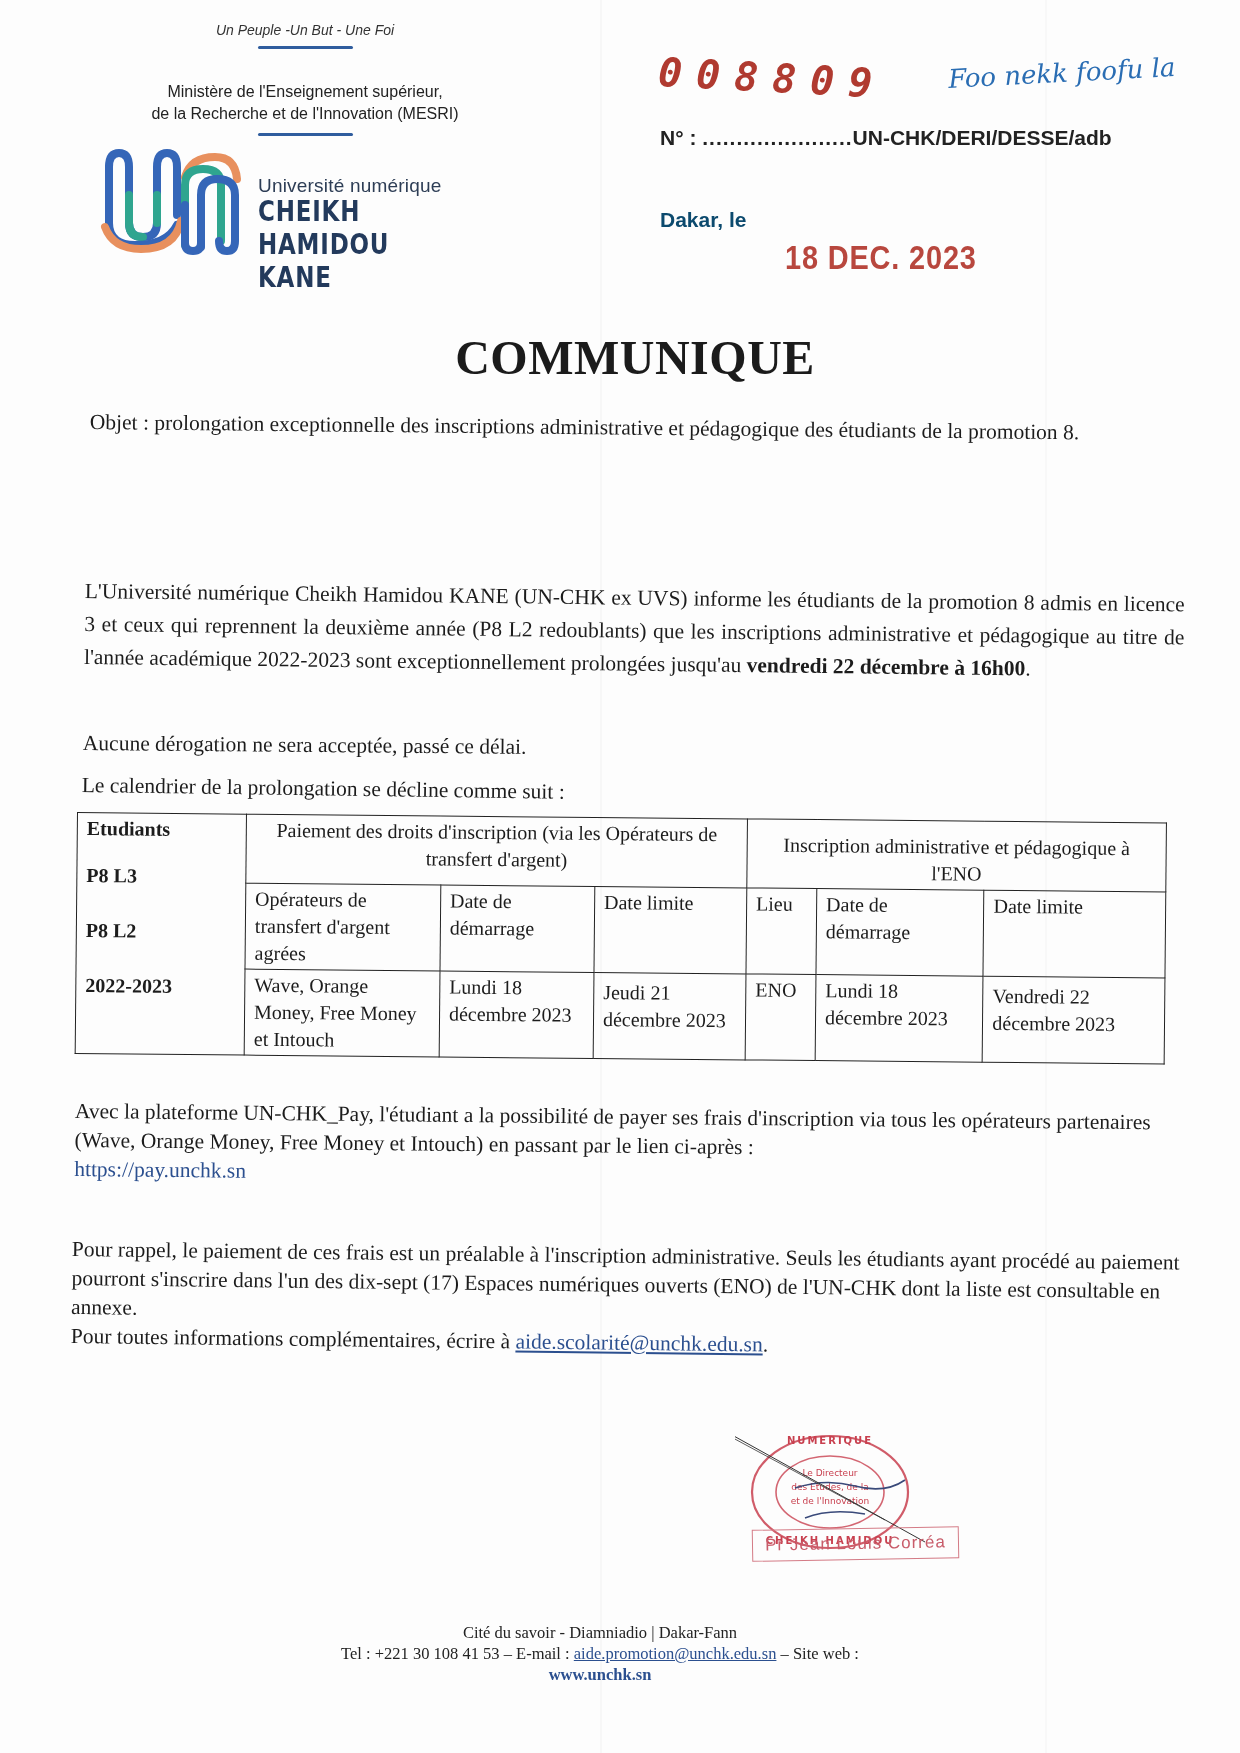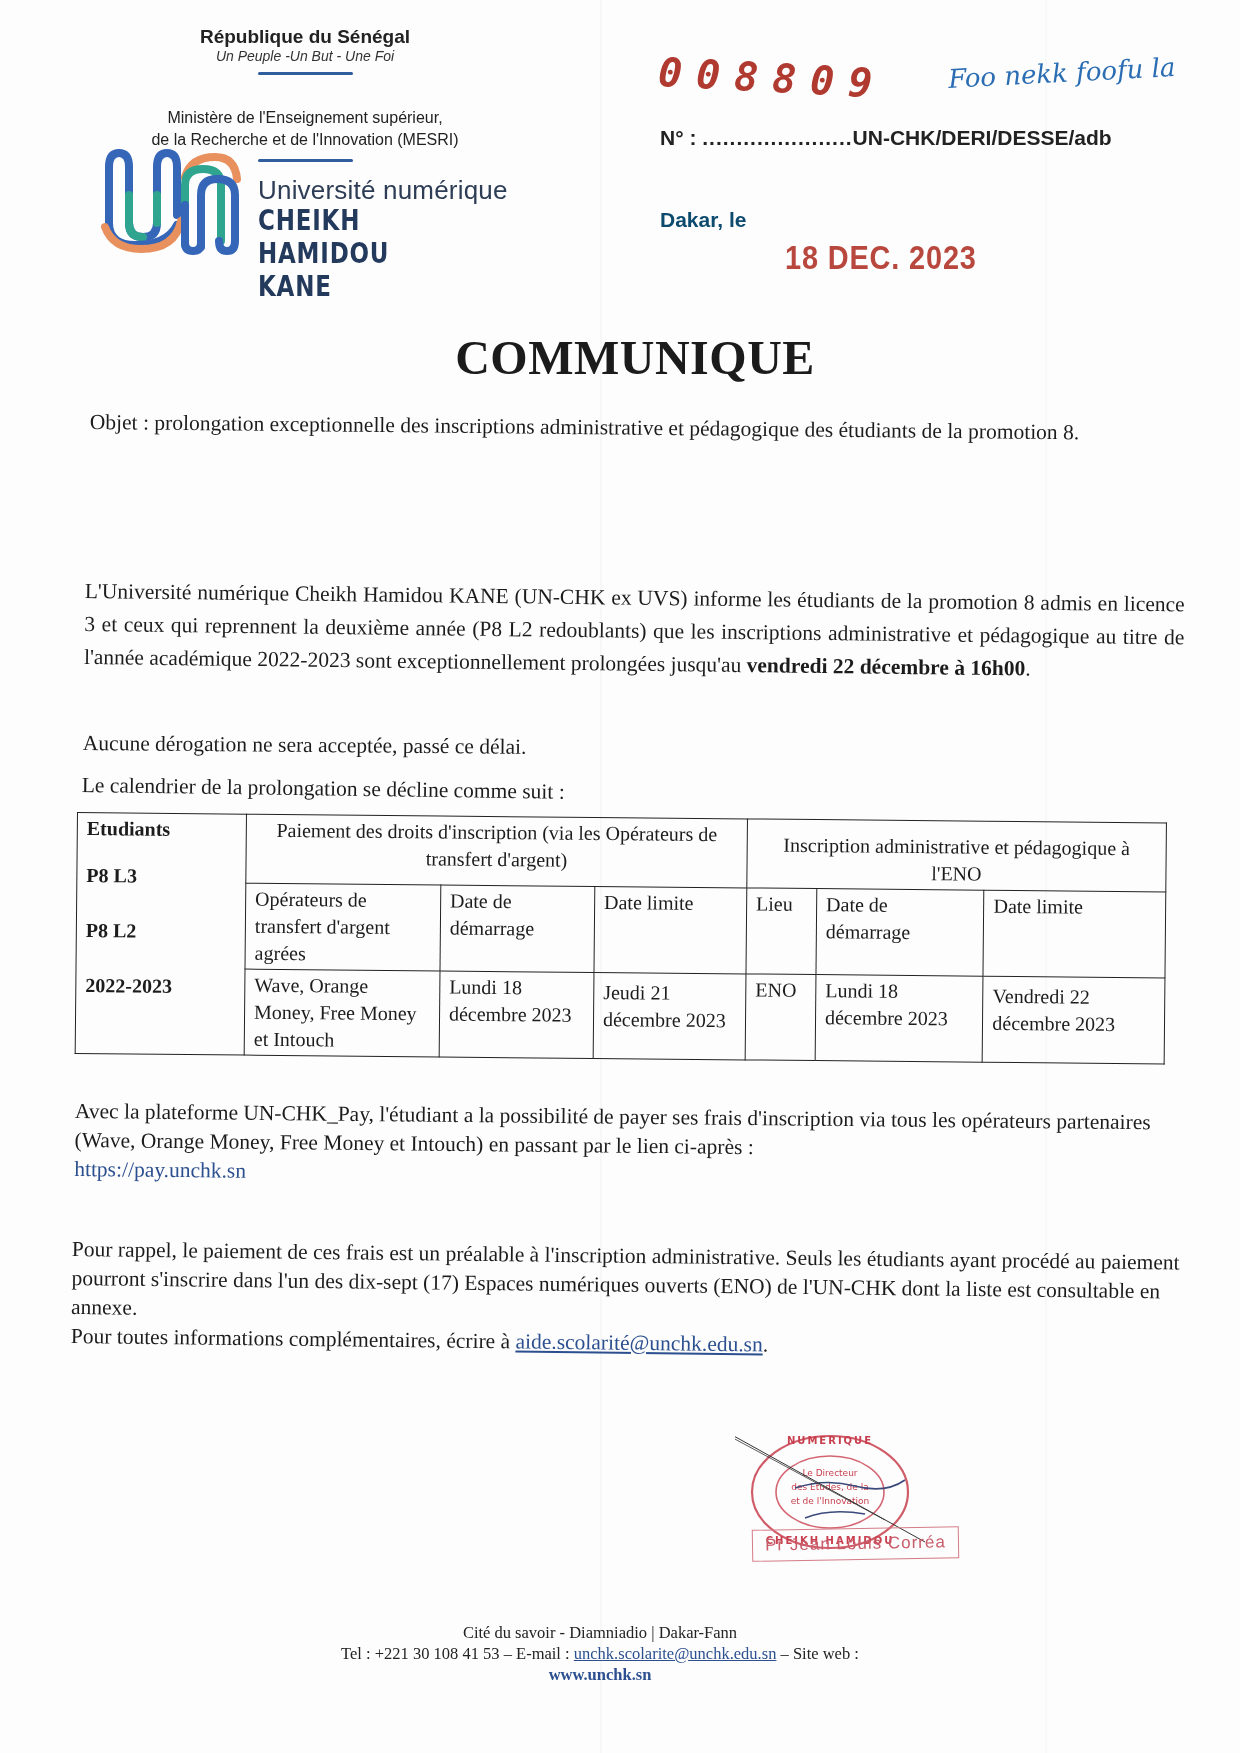--- a/index.html
+++ b/index.html
@@ -10,21 +10,21 @@
   .abs { position: absolute; }
   
   .hdr-left { left: 95px; top: 22px; width: 420px; text-align: center; font-family: "Liberation Sans", "DejaVu Sans", sans-serif; }
   .republic { font-weight: bold; font-size: 19px; color: #222; margin-top: 4px; }
   .motto { font-style: italic; font-size: 14px; color: #333; }
   .blue-rule { width: 95px; height: 3px; background: #2f5d9e; margin: 8px auto 6px; border-radius: 2px; }
   .ministry { font-size: 16px; line-height: 22px; color: #222; margin-top: 32px; }
   .logo-wrap { left: 95px; top: 145px; width: 420px; height: 110px; }
   .logo-svg { position: absolute; left: 0; top: 0; }
   .uni-text { position: absolute; left: 163px; top: 30px; font-family: "Liberation Sans", "DejaVu Sans", sans-serif; }
-  .uni-line1 { font-size: 26px; color: #2d3d55; font-weight: normal; letter-spacing: 0.2px; }
+  .uni-line1 { font-size: 19px; color: #2d3d55; font-weight: normal; letter-spacing: 0.2px; }
   .uni-line2 { font-size: 28px; color: #233a5c; font-weight: bold; letter-spacing: 1px; transform: scaleX(0.82); transform-origin: left; margin-top: -2px; font-family: "DejaVu Sans", sans-serif; }
   
   .stamp-num { left: 658px; top: 55px; font-family: "DejaVu Sans Mono", monospace; font-size: 40px; font-weight: bold; font-style: italic; color: #b03a30; letter-spacing: 14px; transform: rotate(3deg); }
   .wolof { left: 948px; top: 58px; font-family: "DejaVu Serif", serif; font-style: italic; font-size: 26px; color: #2a6db3; transform: rotate(-3deg); }
   .ref-line { left: 660px; top: 126px; font-family: "Liberation Sans", sans-serif; font-weight: bold; font-size: 21px; color: #222; }
   .ref-dots { letter-spacing: 1px; }
   .dakar { left: 660px; top: 208px; font-family: "Liberation Sans", sans-serif; font-weight: bold; font-size: 21px; color: #0c4a6e; }
   .date-stamp { left: 785px; top: 238px; font-family: "Liberation Sans", sans-serif; font-weight: bold; font-size: 34px; color: #b8473e; transform: scaleX(0.85); transform-origin: left; letter-spacing: 1px; }
   
   .title { left: 0; top: 330px; width: 1270px; text-align: center; font-size: 48px; font-weight: bold; letter-spacing: 0.5px; color: #1b1b1b; }
@@ -58,21 +58,20 @@
   .scan-line { left: 600px; top: 0; width: 2px; height: 1753px; background: rgba(0,0,0,0.025); }
   .scan-line2 { left: 1045px; top: 0; width: 2px; height: 1753px; background: rgba(0,0,0,0.02); }
 </style>
 </head>
 <body>
 
 <div class="abs scan-line"></div>
 <div class="abs scan-line2"></div>
 
 <div class="abs hdr-left">
-  <div class="republic">République du Sénégal</div>
   <div class="motto">Un Peuple -Un But - Une Foi</div>
   <div class="blue-rule"></div>
   <div class="ministry">
     <div>Ministère de l'Enseignement supérieur,</div>
     <div>de la Recherche et de l'Innovation (MESRI)</div>
   </div>
   <div class="blue-rule"></div>
 </div>
 
 <div class="abs logo-wrap">
@@ -175,16 +174,16 @@
     <path d="M70 88 Q95 78 130 84" fill="none" stroke="#3a4a7a" stroke-width="1.4"></path>
     <line x1="-30" y1="-10" x2="190" y2="112" stroke="#333" stroke-width="1"></line>
     <line x1="-28" y1="-6" x2="150" y2="90" stroke="#333" stroke-width="0.8"></line>
   </svg>
 </div>
 <div class="abs seal-name">Pr Jean Louis Corréa</div>
 
 <div class="abs footer">
   <div>Cité du savoir - Diamniadio | Dakar-Fann</div>
   <div>
-    <span>Tel : +221 30 108 41 53 – E-mail : </span><span class="link-u">unchk.scolarite@unchk.edu.sn</span><span> – Site web :</span>
+    <span>Tel : +221 30 108 41 53 – E-mail : </span><span class="link-u">aide.promotion@unchk.edu.sn</span><span> – Site web :</span>
   </div>
   <div class="foot-web">www.unchk.sn</div>
 </div>
 
 </body></html>

